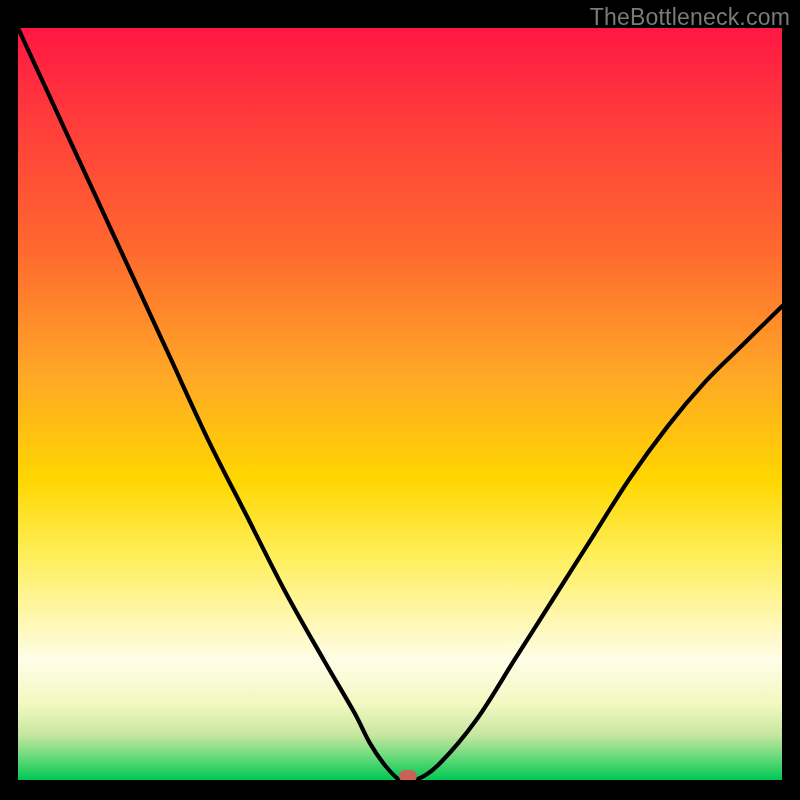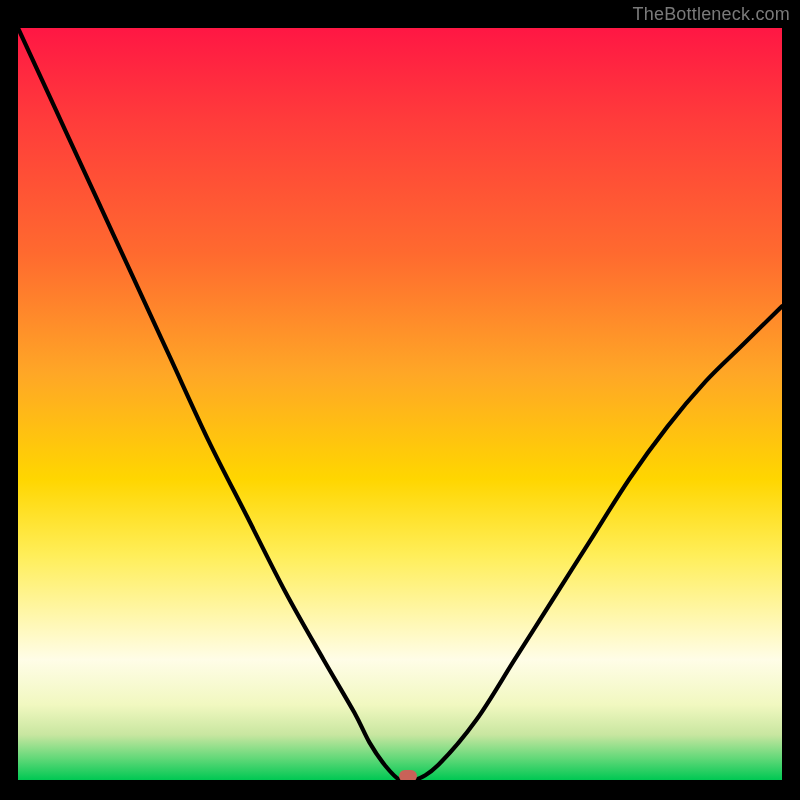--- a/index.html
+++ b/index.html
@@ -15,21 +15,21 @@
     position: relative;
     width: 800px;
     height: 800px;
     background: #000;
   }
   .watermark {
     position: absolute;
     top: 4px;
     right: 10px;
     color: #7a7a7a;
-    font-size: 18px;
+    font-size: 23px;
     font-weight: 500;
     letter-spacing: 0.2px;
     z-index: 20;
   }
   .plot-area {
     position: absolute;
     left: 18px;
     top: 28px;
     width: 764px;
     height: 752px;

